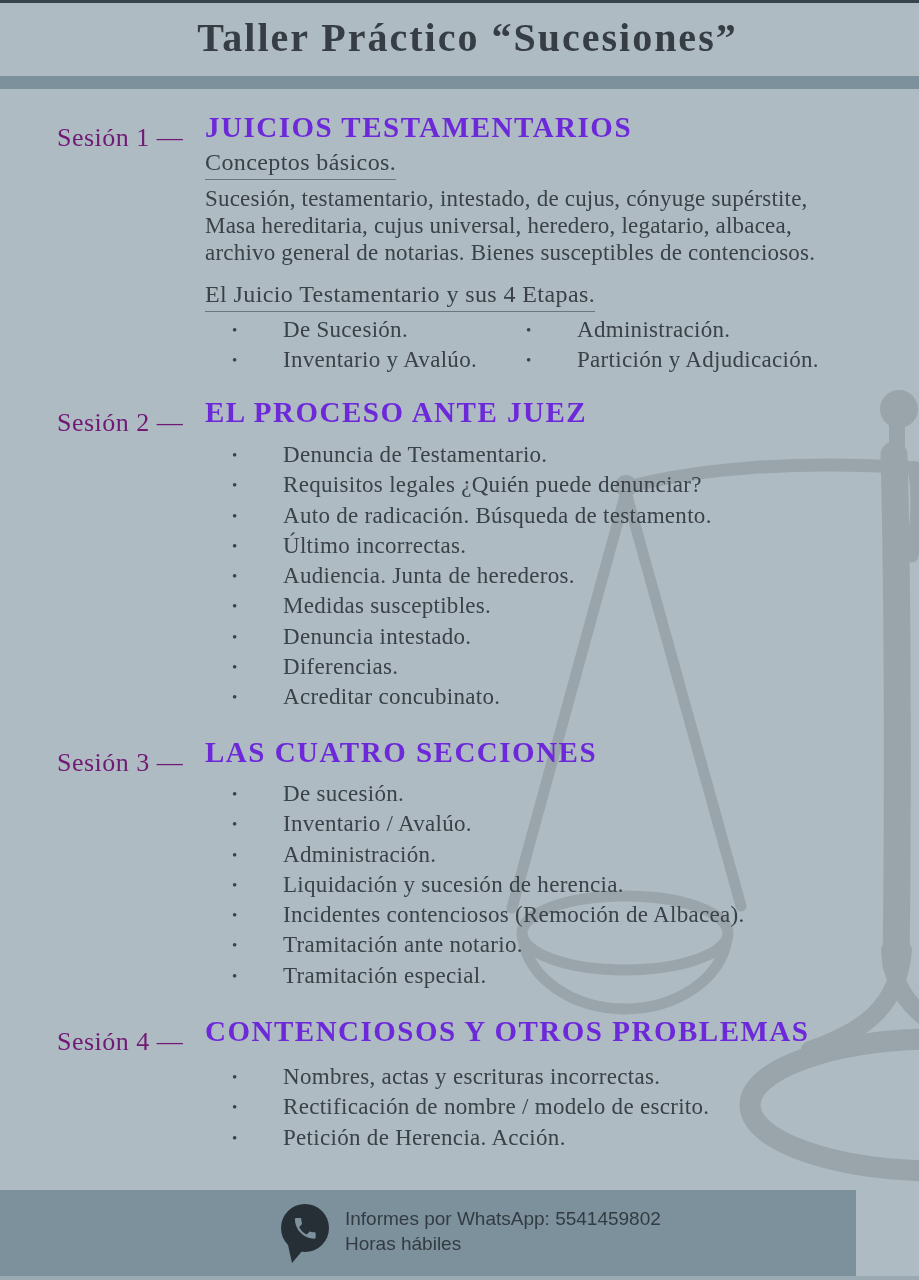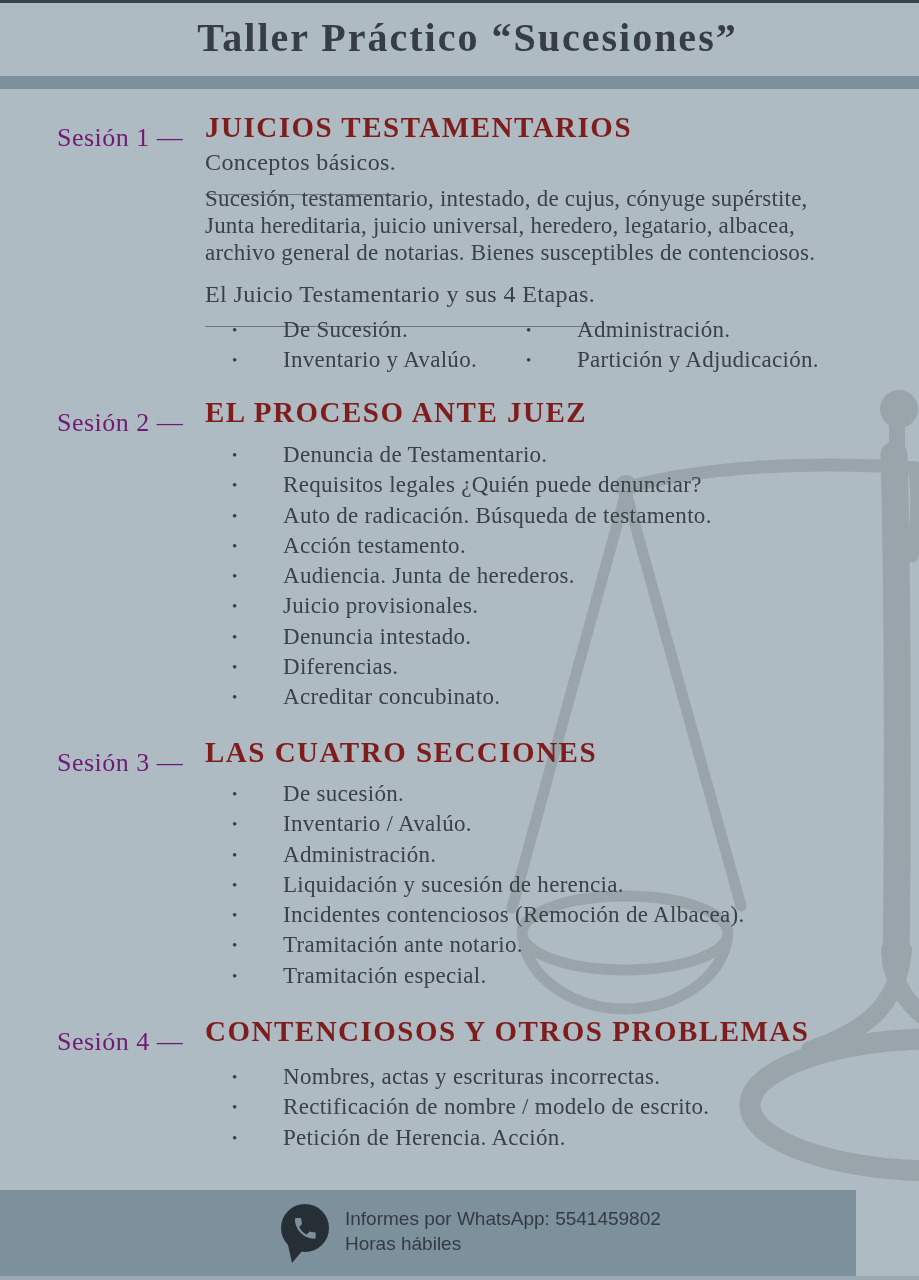--- a/index.html
+++ b/index.html
@@ -22,26 +22,26 @@
   .watermark{position:absolute;top:0;left:0;z-index:0;}
   .content{position:absolute;top:0;left:0;width:919px;height:1280px;z-index:1;}
 
   .row{position:absolute;left:0;width:919px;white-space:nowrap;}
   .slabel{
     position:absolute;left:57px;top:12px;
     font-size:26px;color:#701a75;letter-spacing:0.5px;
   }
   .sheading{
     position:absolute;left:205px;top:0;
-    font-size:29px;font-weight:700;letter-spacing:1.5px;color:#7f1d1d;
+    font-size:29px;font-weight:700;letter-spacing:1.5px;color:#6d28d9;
   }
   .subhead{
     position:absolute;left:205px;
     font-size:24px;letter-spacing:0.4px;
-    border-bottom:1.5px solid #6b767e;padding-bottom:18px;
+    border-bottom:1.5px solid #6b767e;padding-bottom:3px;
   }
   .para{
     position:absolute;left:205px;
     font-size:23px;line-height:27px;letter-spacing:0.2px;
   }
   ul.blist{
     position:absolute;left:205px;margin:0;padding:0;list-style:none;
   }
   ul.blist li{
     position:relative;height:30.3px;line-height:30.3px;
@@ -107,21 +107,21 @@
     <h1 class="title">Taller Práctico “Sucesiones”</h1>
     <div class="band"></div>
 
     <div class="row" style="top:111px">
       <span class="slabel">Sesión 1 —</span>
       <span class="sheading">JUICIOS TESTAMENTARIOS</span>
     </div>
     <div class="subhead" style="top:149px">Conceptos básicos.</div>
     <div class="para" style="top:185px">
       <div>Sucesión, testamentario, intestado, de cujus,  cónyuge supérstite,</div>
-      <div>Junta hereditaria, juicio universal,  heredero, legatario, albacea,</div>
+      <div>Masa hereditaria, cujus universal,  heredero, legatario, albacea,</div>
       <div>archivo general de notarias. Bienes susceptibles de contenciosos.</div>
     </div>
     <div class="subhead" style="top:281px">El Juicio Testamentario y sus 4 Etapas.</div>
     <div class="twocol" style="top:315px">
       <div class="trow">
         <span class="dot c1d">•</span>
         <span class="cell c1t">De Sucesión.</span>
         <span class="dot c2d">•</span>
         <span class="cell c2t">Administración.</span>
       </div>
@@ -134,23 +134,23 @@
     </div>
 
     <div class="row" style="top:396px">
       <span class="slabel">Sesión 2 —</span>
       <span class="sheading">EL PROCESO ANTE JUEZ</span>
     </div>
     <ul class="blist" style="top:440px">
       <li><span class="dot">•</span><span>Denuncia  de Testamentario.</span></li>
       <li><span class="dot">•</span><span>Requisitos legales ¿Quién puede denunciar?</span></li>
       <li><span class="dot">•</span><span>Auto de radicación. Búsqueda de testamento.</span></li>
-      <li><span class="dot">•</span><span>Acción testamento.</span></li>
+      <li><span class="dot">•</span><span>Último incorrectas.</span></li>
       <li><span class="dot">•</span><span>Audiencia. Junta de herederos.</span></li>
-      <li><span class="dot">•</span><span>Juicio provisionales.</span></li>
+      <li><span class="dot">•</span><span>Medidas susceptibles.</span></li>
       <li><span class="dot">•</span><span>Denuncia intestado.</span></li>
       <li><span class="dot">•</span><span>Diferencias.</span></li>
       <li><span class="dot">•</span><span>Acreditar concubinato.</span></li>
     </ul>
 
     <div class="row" style="top:736px">
       <span class="slabel">Sesión 3 —</span>
       <span class="sheading">LAS CUATRO SECCIONES</span>
     </div>
     <ul class="blist" style="top:779px">

